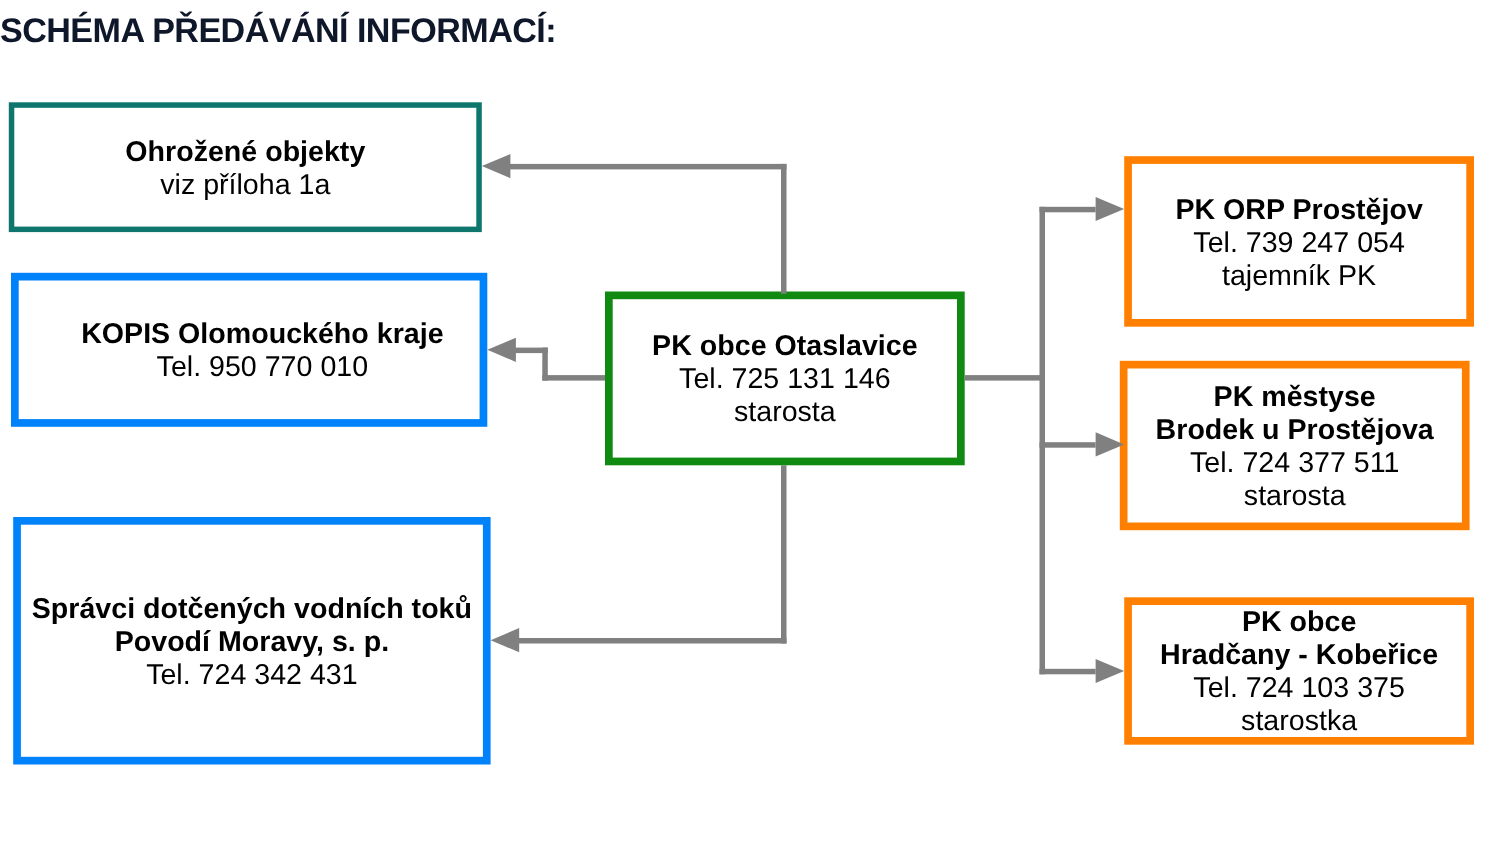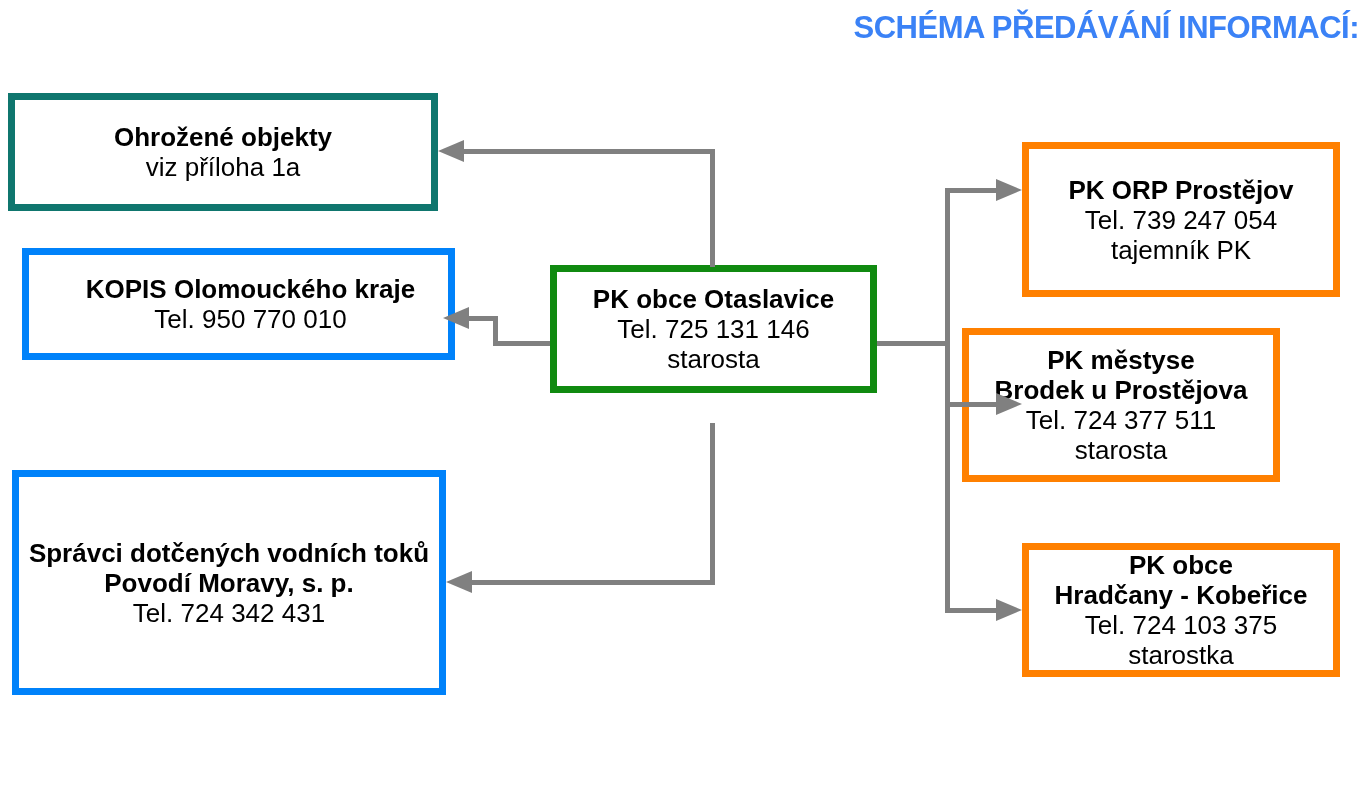--- a/index.html
+++ b/index.html
@@ -9,63 +9,63 @@
     height: 787px;
     background: #ffffff;
     font-family: "Liberation Sans", sans-serif;
     overflow: hidden;
   }
   .title {
     position: absolute;
     top: 10px;
     left: 0;
     width: 100%;
-    text-align: right;
+    text-align: left;
     font-weight: bold;
     font-size: 31px;
     letter-spacing: -0.5px;
-    color: #3b82f6;
+    color: #0f172a;
   }
   .node {
     position: absolute;
     background: #ffffff;
     box-sizing: border-box;
     display: flex;
     flex-direction: column;
     justify-content: center;
     align-items: center;
     text-align: center;
     font-size: 26px;
     line-height: 30px;
     color: #000000;
   }
   .node .ln { white-space: nowrap; }
   .node .b { font-weight: bold; }
-  .border-red    { border: 7px solid #0f766e; }
+  .border-red    { border: 5px solid #0f766e; }
   .border-blue   { border: 7px solid #0082FA; }
   .border-green  { border: 7px solid #108A10; }
   .border-orange { border: 7px solid #FF8000; }
 
   .seg { position: absolute; background: #808080; }
   .arrow-left, .arrow-right {
     position: absolute;
     width: 0; height: 0;
     border-top: 11px solid transparent;
     border-bottom: 11px solid transparent;
   }
   .arrow-left  { border-right: 26px solid #808080; }
   .arrow-right { border-left: 26px solid #808080; }
 
   
   #node-ohrozene { left: 8px;    top: 93px;  width: 430px; height: 118px; }
-  #node-kopis    { left: 22px;   top: 248px; width: 433px; height: 112px; padding-left: 24px; }
+  #node-kopis    { left: 10px;   top: 248px; width: 433px; height: 140px; padding-left: 24px; }
   #node-spravci  { left: 12px;   top: 470px; width: 434px; height: 225px; }
-  #node-central  { left: 550px;  top: 265px; width: 327px; height: 128px; }
+  #node-central  { left: 550px;  top: 265px; width: 327px; height: 158px; }
   #node-orp      { left: 1022px; top: 112px; width: 318px; height: 155px; margin-top: 30px; }
-  #node-brodek   { left: 962px; top: 328px; width: 318px; height: 154px; }
+  #node-brodek   { left: 1018px; top: 328px; width: 318px; height: 154px; }
   #node-hradcany { left: 1022px; top: 543px; width: 318px; height: 134px; }
 </style>
 </head>
 <body>
 
 <div class="canvas">
 
   <div class="title">SCHÉMA PŘEDÁVÁNÍ INFORMACÍ:</div>
 
   <div class="node border-red" id="node-ohrozene">

